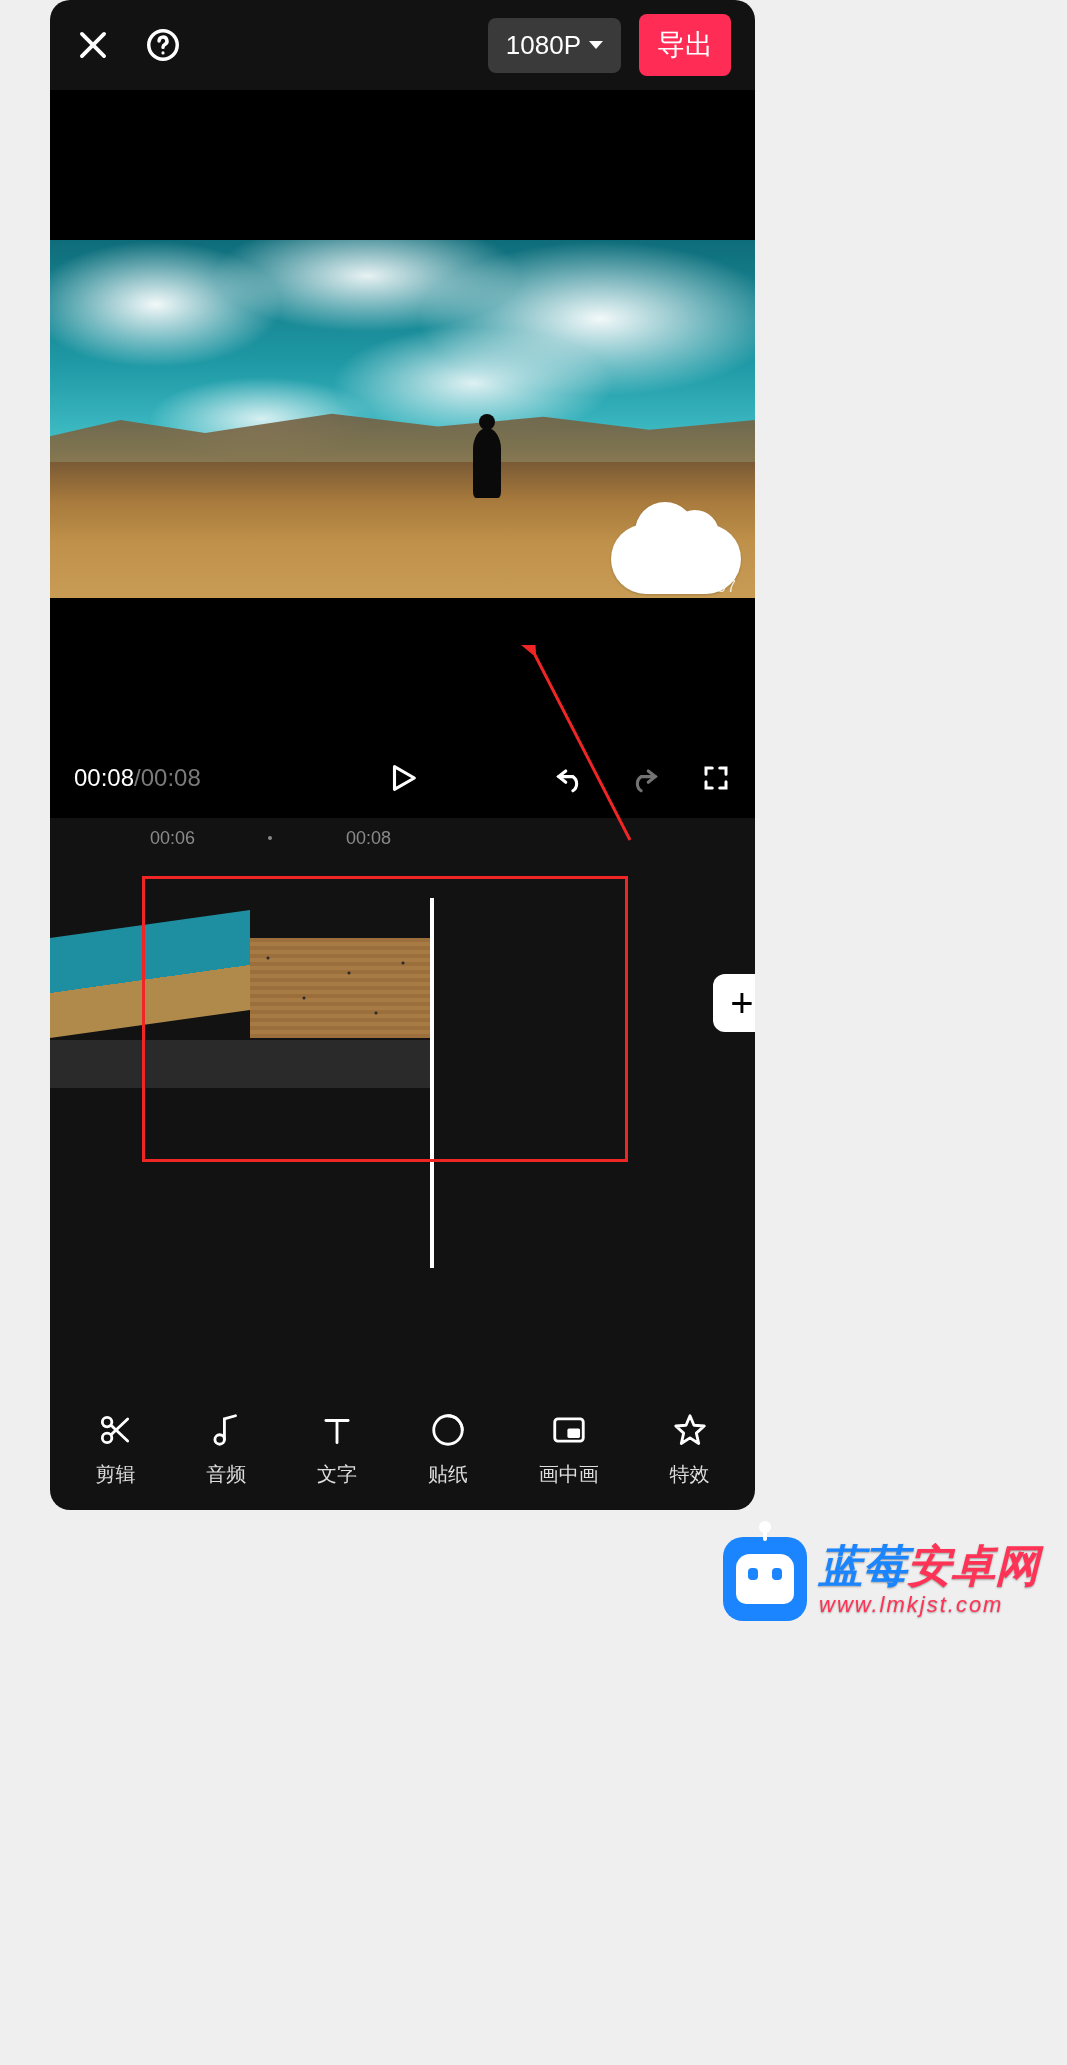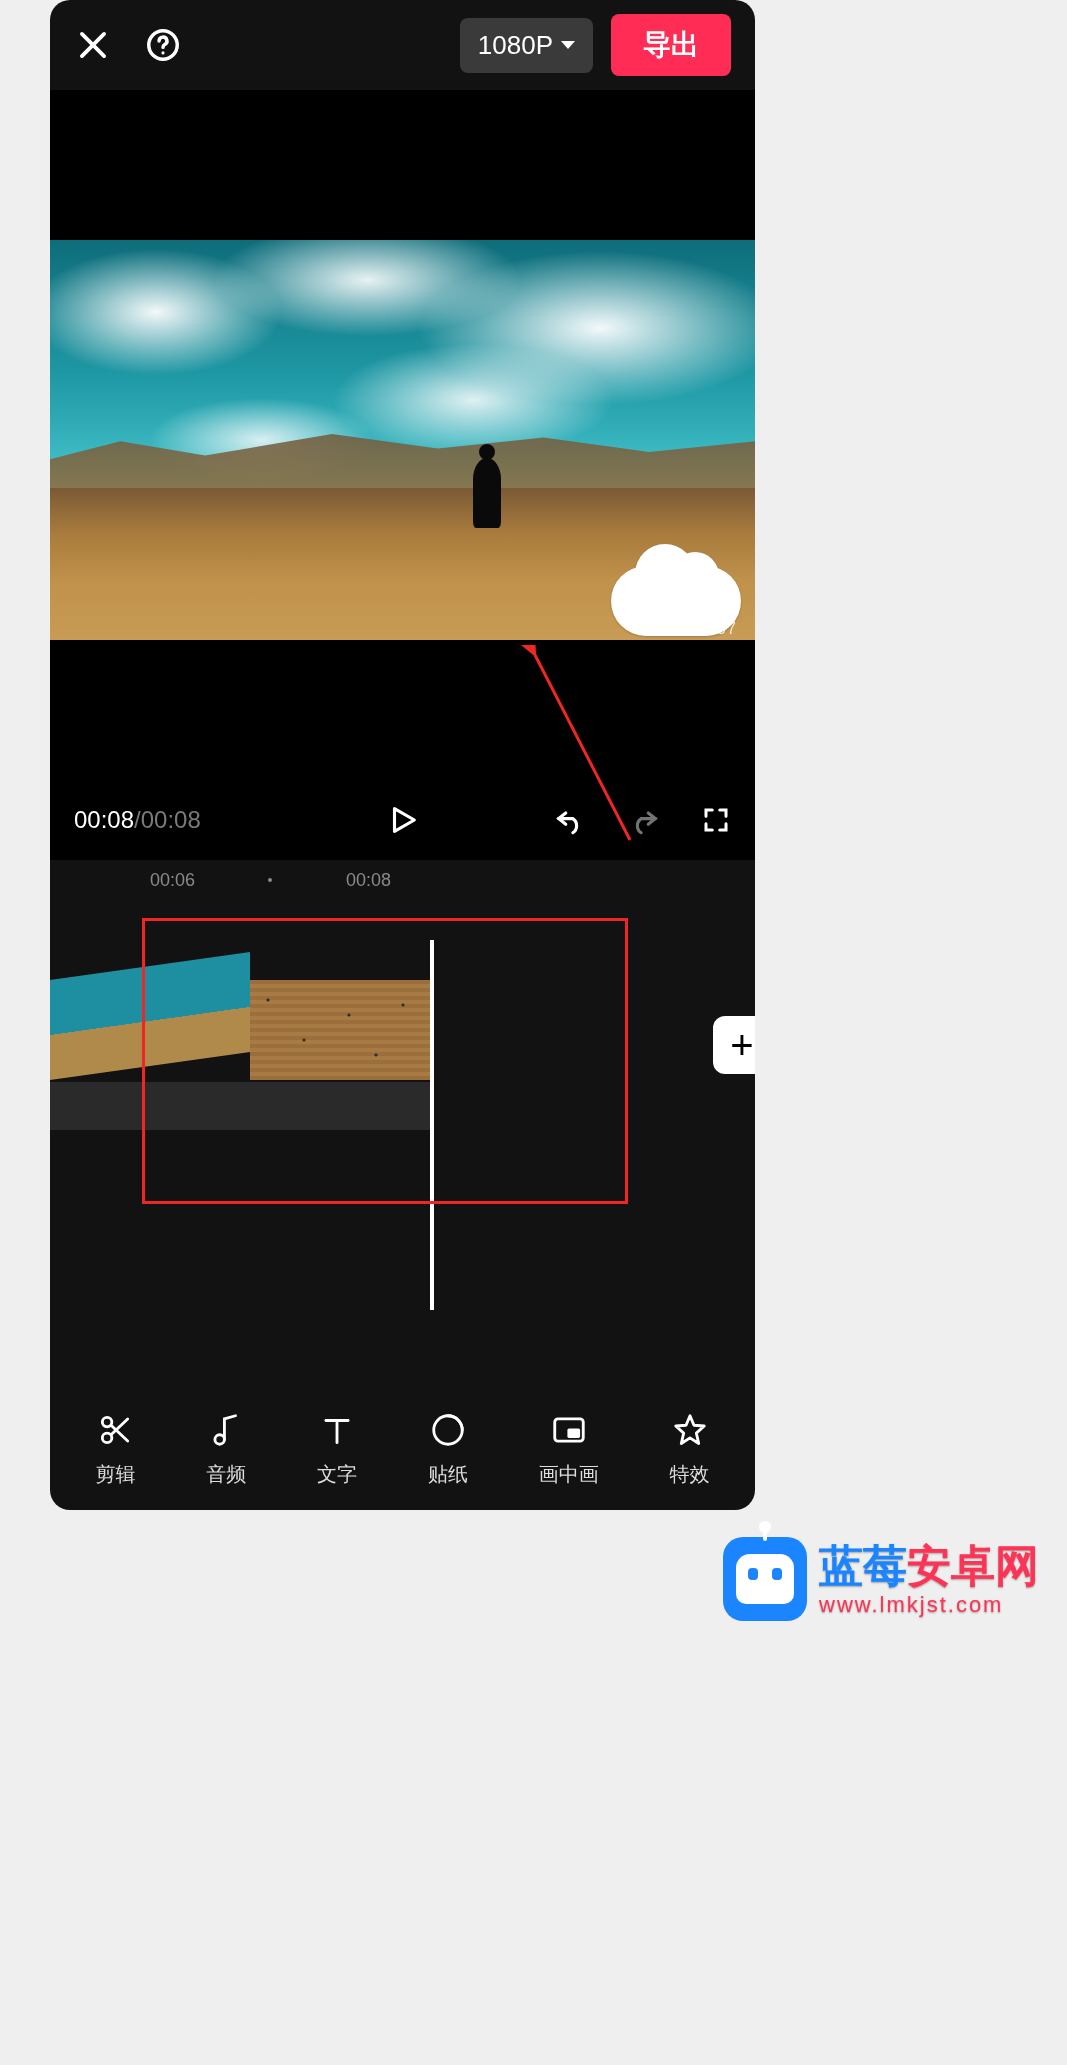--- a/index.html
+++ b/index.html
@@ -61,35 +61,35 @@
   .res-btn .caret {
     width: 0; height: 0;
     border-left: 7px solid transparent;
     border-right: 7px solid transparent;
     border-top: 8px solid #fff;
   }
   .export-btn {
     background: #ff2d55;
     color: #fff;
     font-size: 28px;
-    font-weight: 700;
-    padding: 12px 32px;
+    font-weight: 400;
+    padding: 12px 18px;
     border-radius: 8px;
   }
 
   
   .preview-zone {
     width: 100%;
     background: #000;
   }
   .preview-pad { height: 150px; }
   .preview {
     position: relative;
     width: 100%;
-    height: 400px;
+    height: 358px;
     overflow: hidden;
   }
   .sky {
     position: absolute;
     inset: 0;
     background:
       radial-gradient(ellipse 180px 90px at 15% 18%, rgba(255,255,255,.95), rgba(255,255,255,0) 70%),
       radial-gradient(ellipse 220px 80px at 45% 10%, rgba(255,255,255,.9), rgba(255,255,255,0) 70%),
       radial-gradient(ellipse 260px 110px at 78% 22%, rgba(255,255,255,.95), rgba(255,255,255,0) 70%),
       radial-gradient(ellipse 200px 80px at 60% 40%, rgba(255,255,255,.85), rgba(255,255,255,0) 70%),
@@ -297,20 +297,21 @@
 
   
   .site-wm {
     position: absolute;
     right: 28px;
     bottom: 444px;
     display: flex;
     align-items: center;
     gap: 12px;
     z-index: 5;
+    font-style: italic;
   }
   .wm-icon {
     width: 84px; height: 84px;
     background: #1a85ff;
     border-radius: 20px;
     position: relative;
     display:flex; align-items:center; justify-content:center;
   }
   .wm-face {
     width: 58px; height: 50px;

